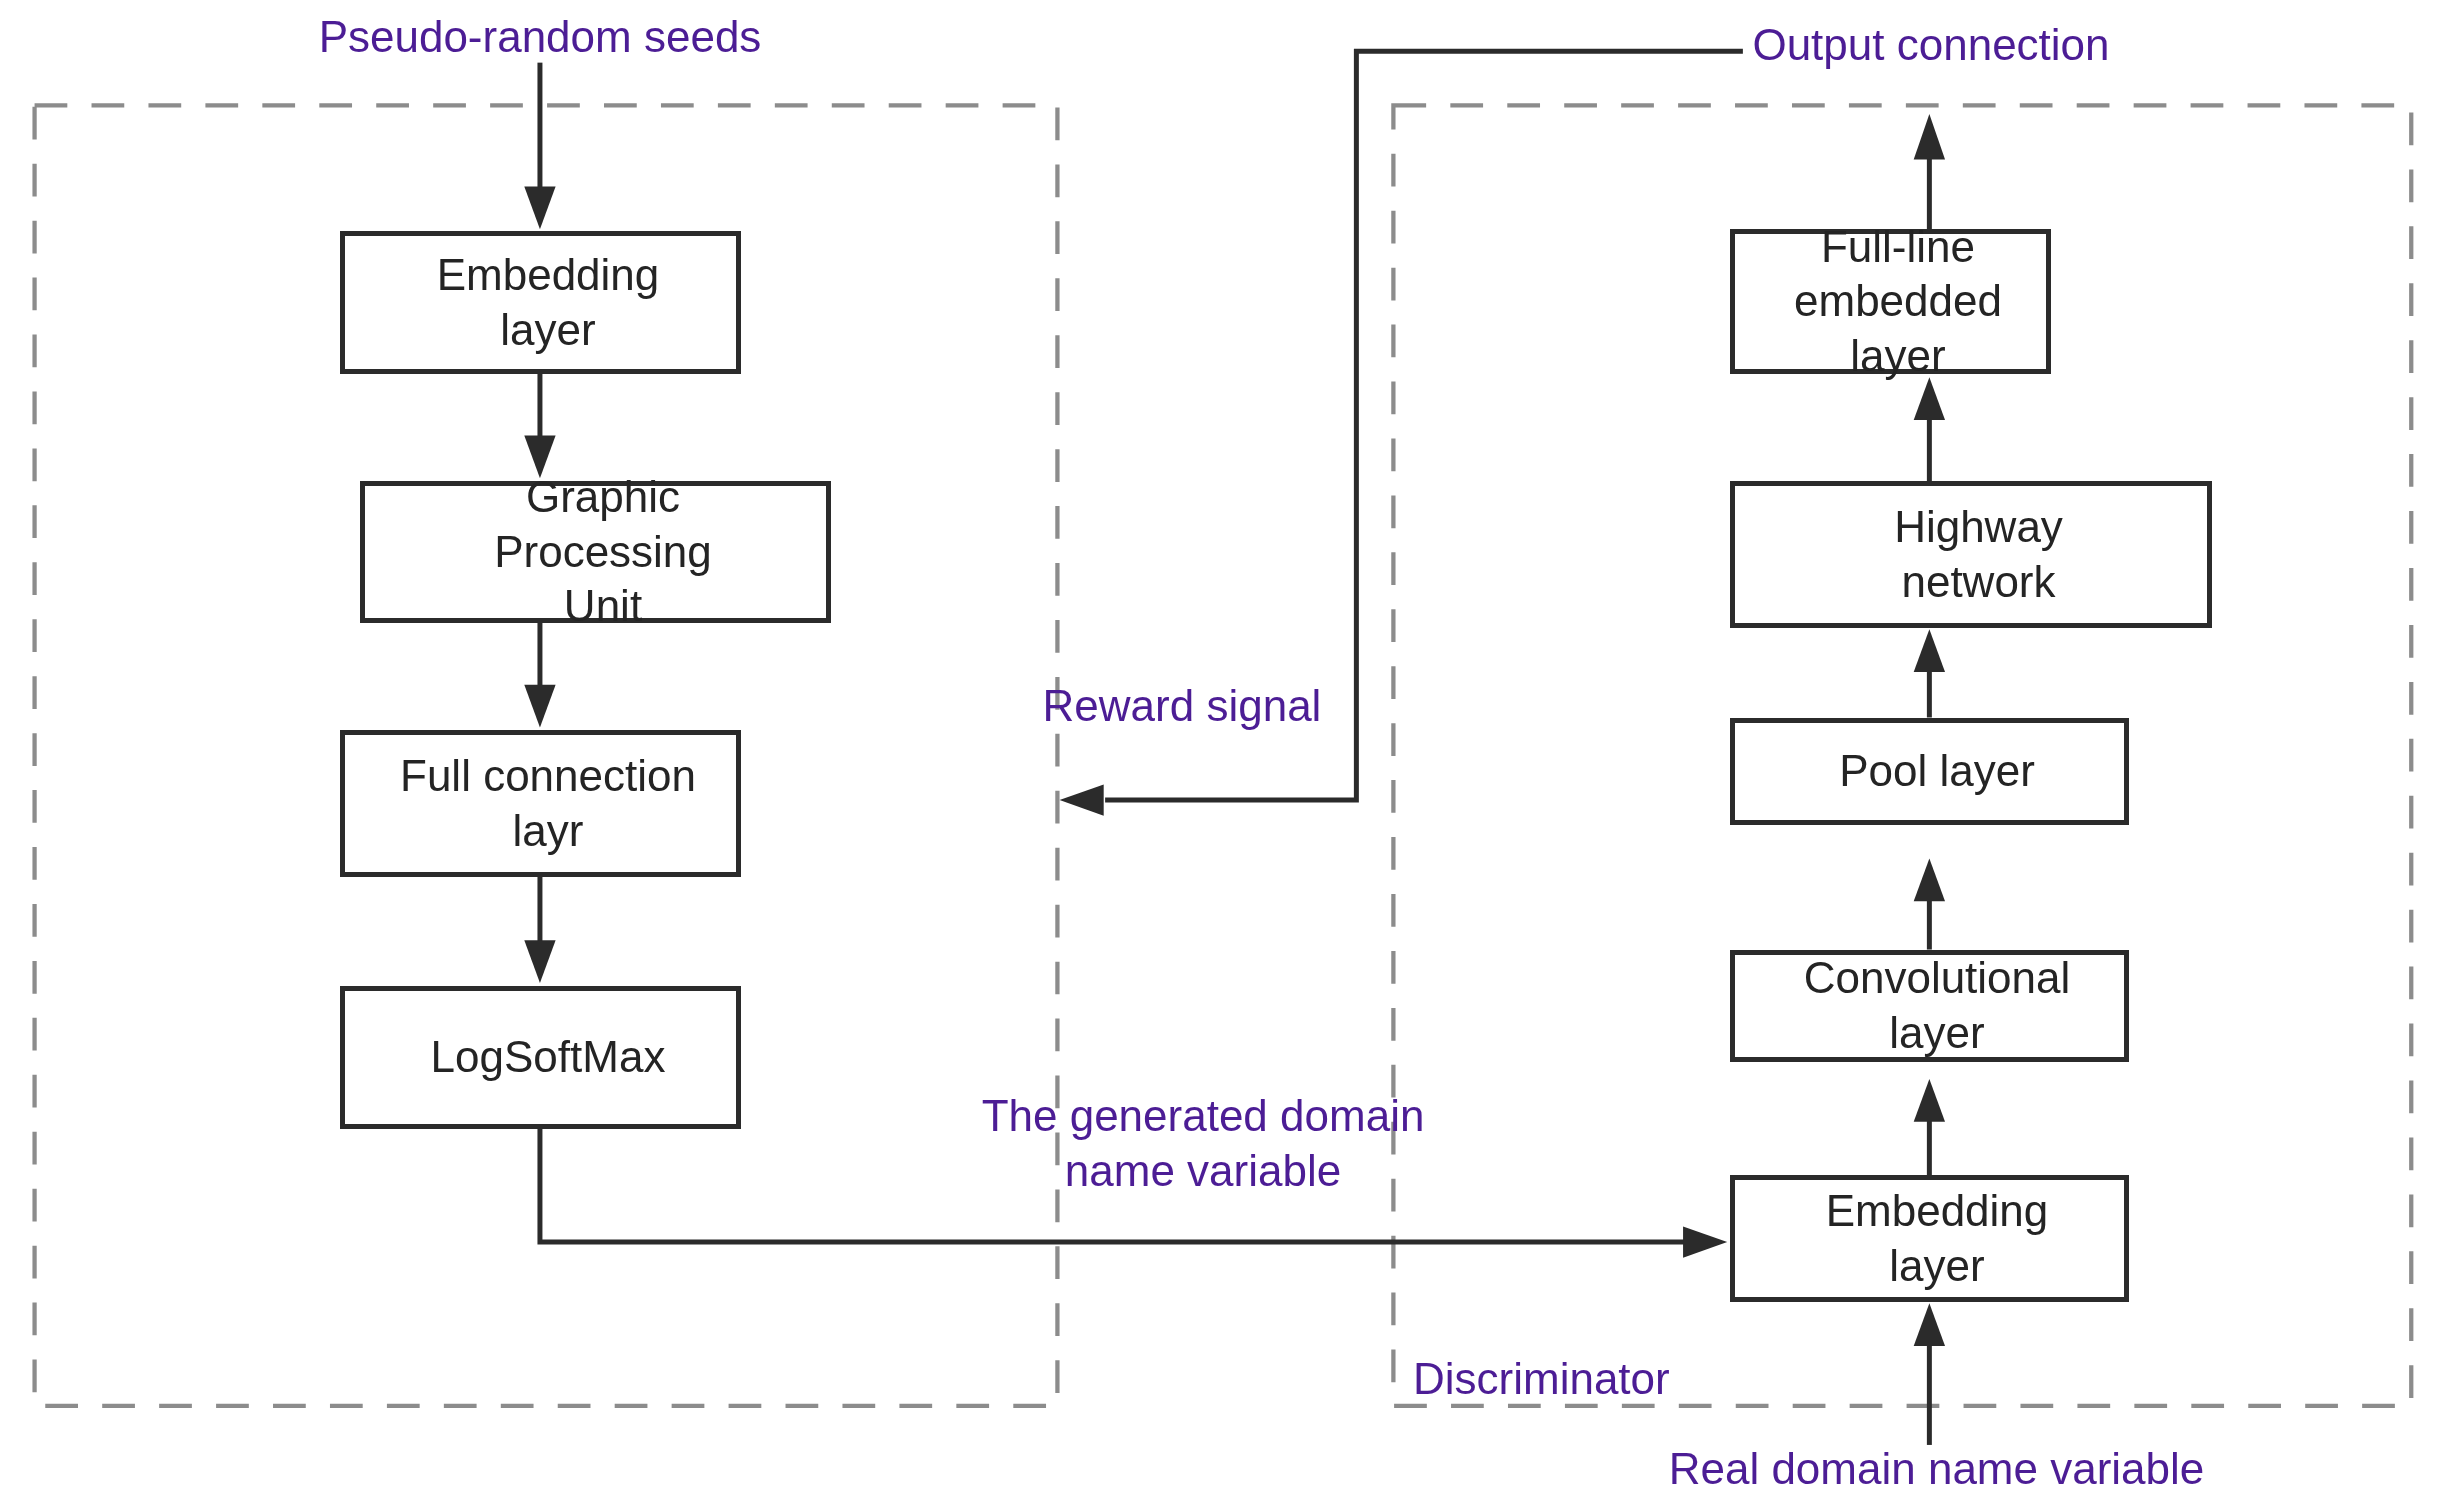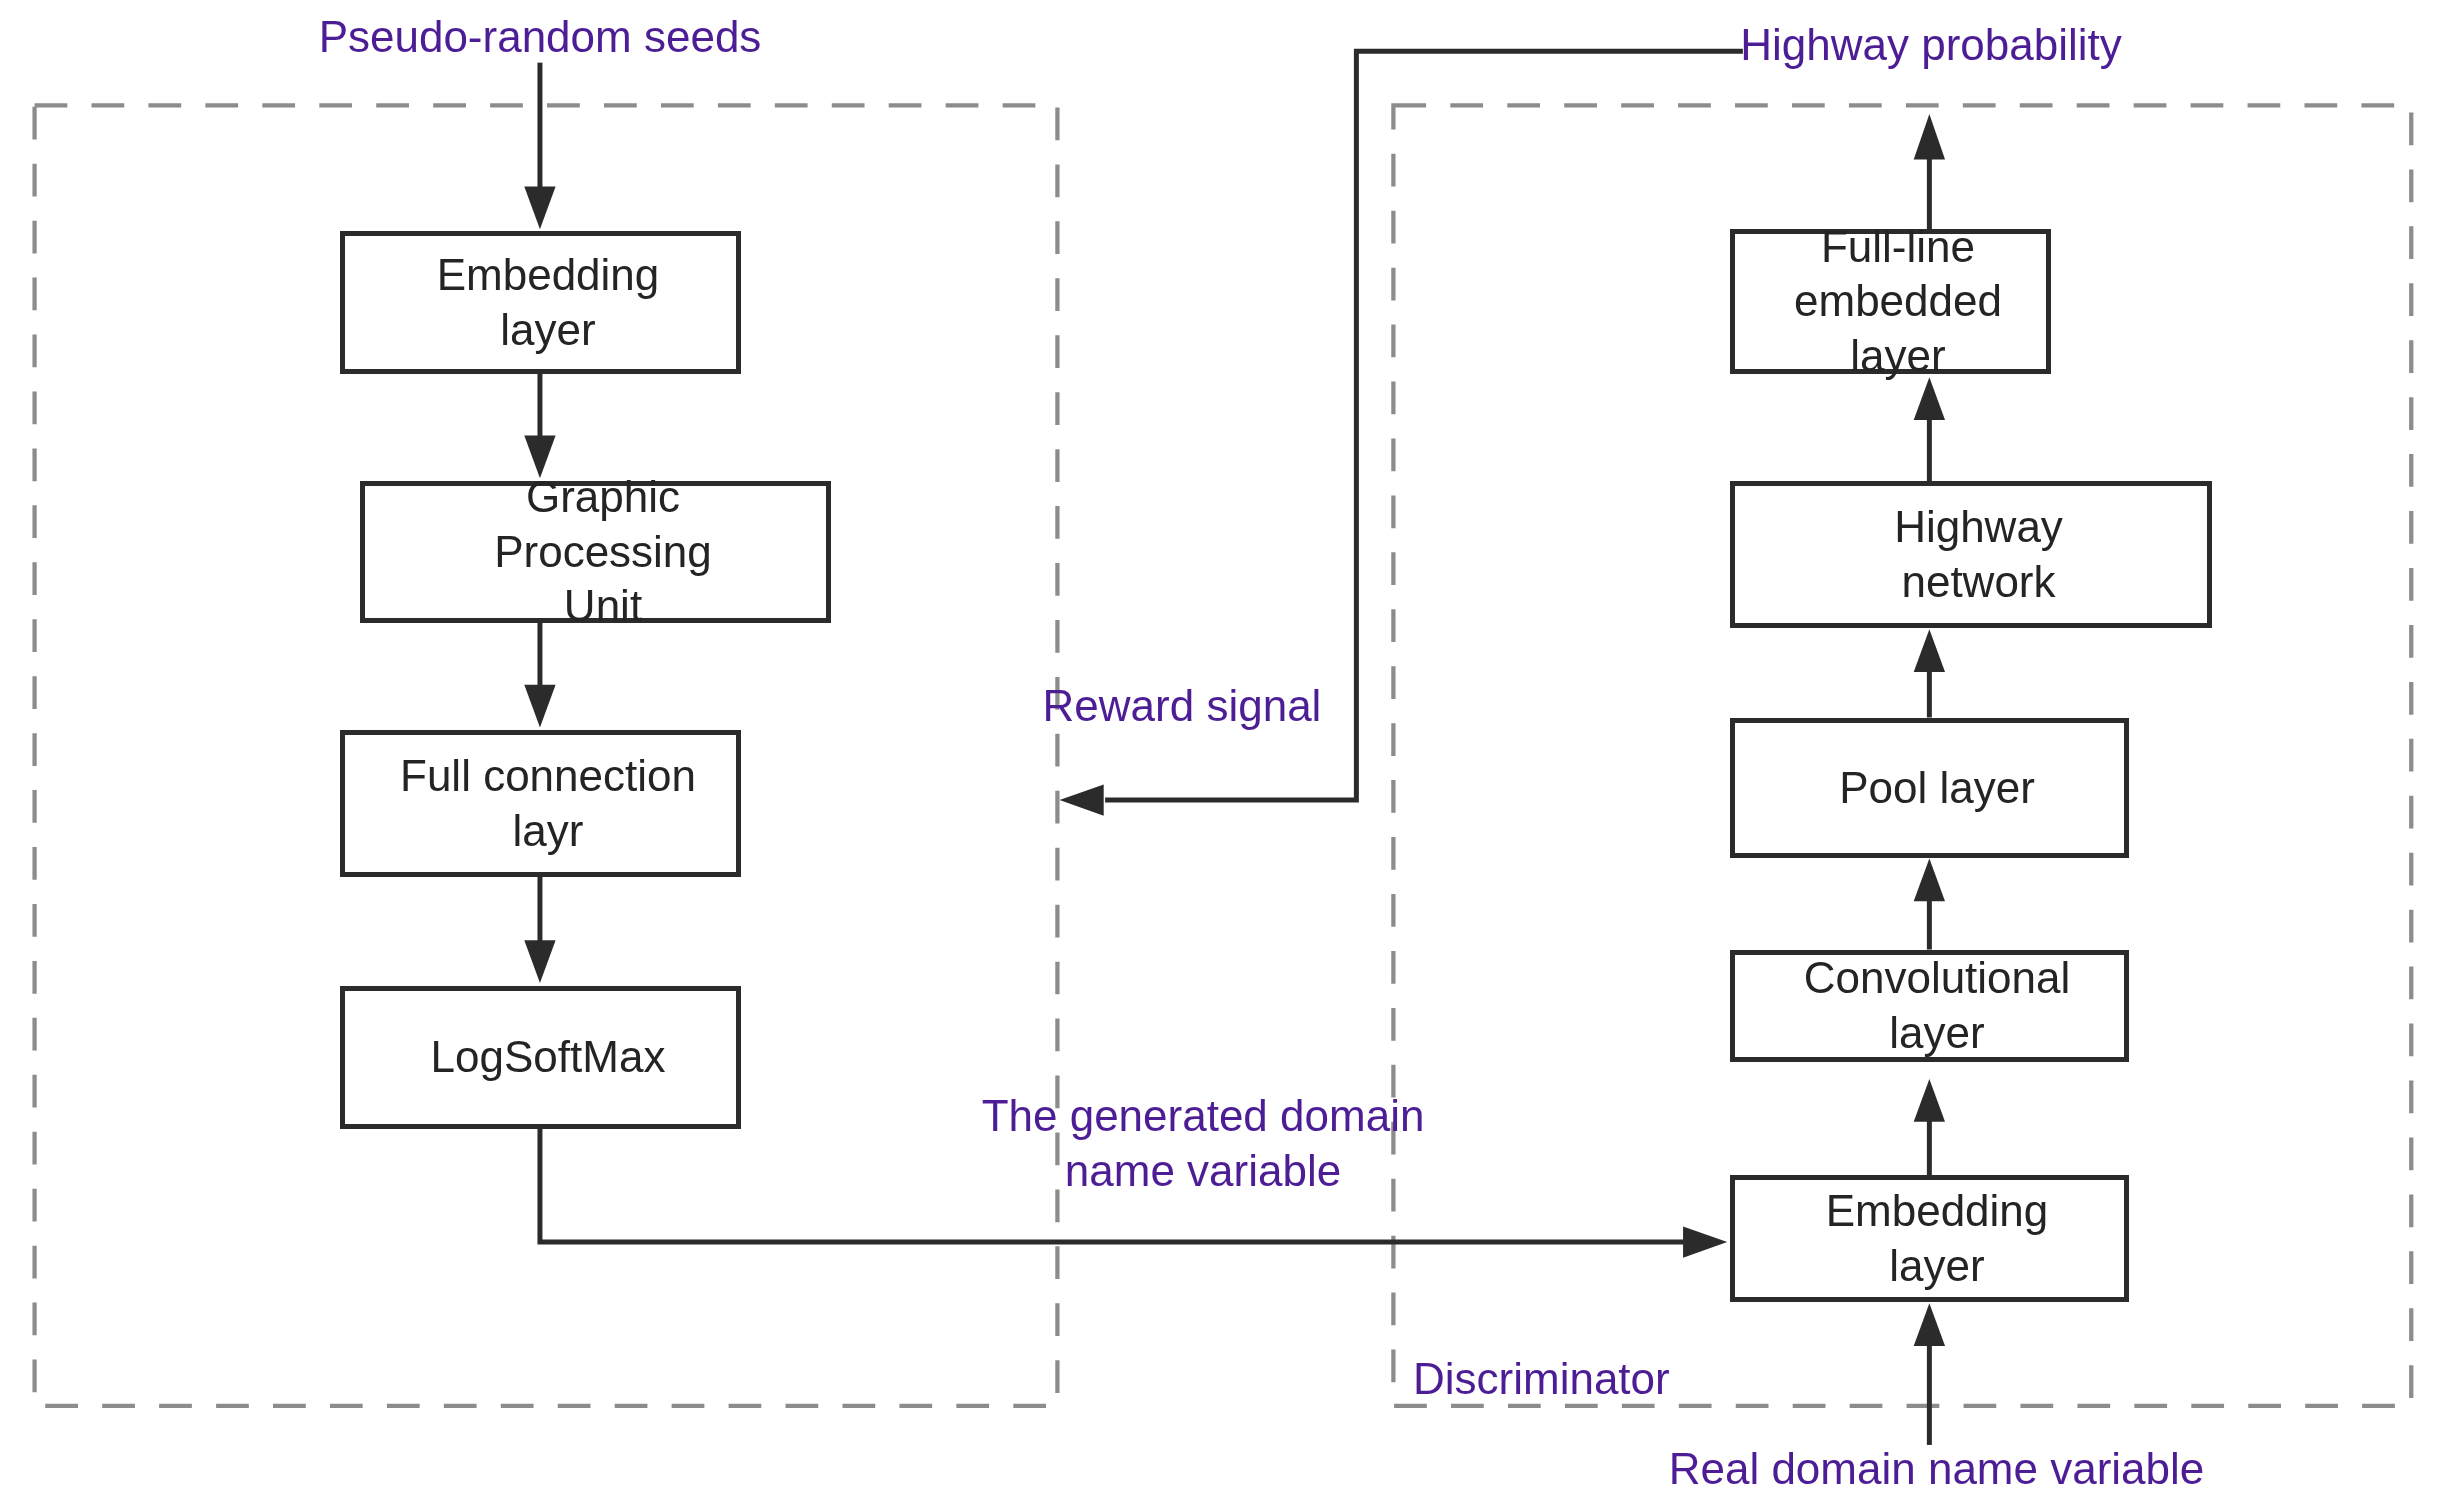--- a/index.html
+++ b/index.html
@@ -91,35 +91,35 @@
   </div>
 
   <div class="node" style="left:1730px;top:229px;width:321px;height:145px">
     <span>Full-line
 embedded layer</span>
   </div>
   <div class="node" style="left:1730px;top:481px;width:482px;height:147px">
     <span>Highway
 network</span>
   </div>
-  <div class="node" style="left:1730px;top:718px;width:399px;height:140px">
+  <div class="node" style="left:1730px;top:718px;width:399px;height:107px">
     <span>Pool layer</span>
   </div>
   <div class="node" style="left:1730px;top:950px;width:399px;height:112px">
     <span>Convolutional
 layer</span>
   </div>
   <div class="node" style="left:1730px;top:1175px;width:399px;height:127px">
     <span>Embedding
 layer</span>
   </div>
 
   <div class="flabel center" style="left:241px;top:8.5px;width:598px">Pseudo-random seeds</div>
 
-  <div class="flabel center" style="left:1632px;top:17px;width:598px">Highway probability</div>
+  <div class="flabel center" style="left:1632px;top:17px;width:598px">Output connection</div>
 
   <div class="flabel center" style="left:997px;top:678px;width:370px">Reward signal</div>
 
   <div class="flabel center" style="left:911px;top:1088px;width:584px">The generated domain
 name variable</div>
 
   <div class="flabel left" style="left:1413px;top:1351px;width:441px">Discriminator</div>
 
   <div class="flabel center" style="left:1602px;top:1441px;width:669px">Real domain name variable</div>
 

